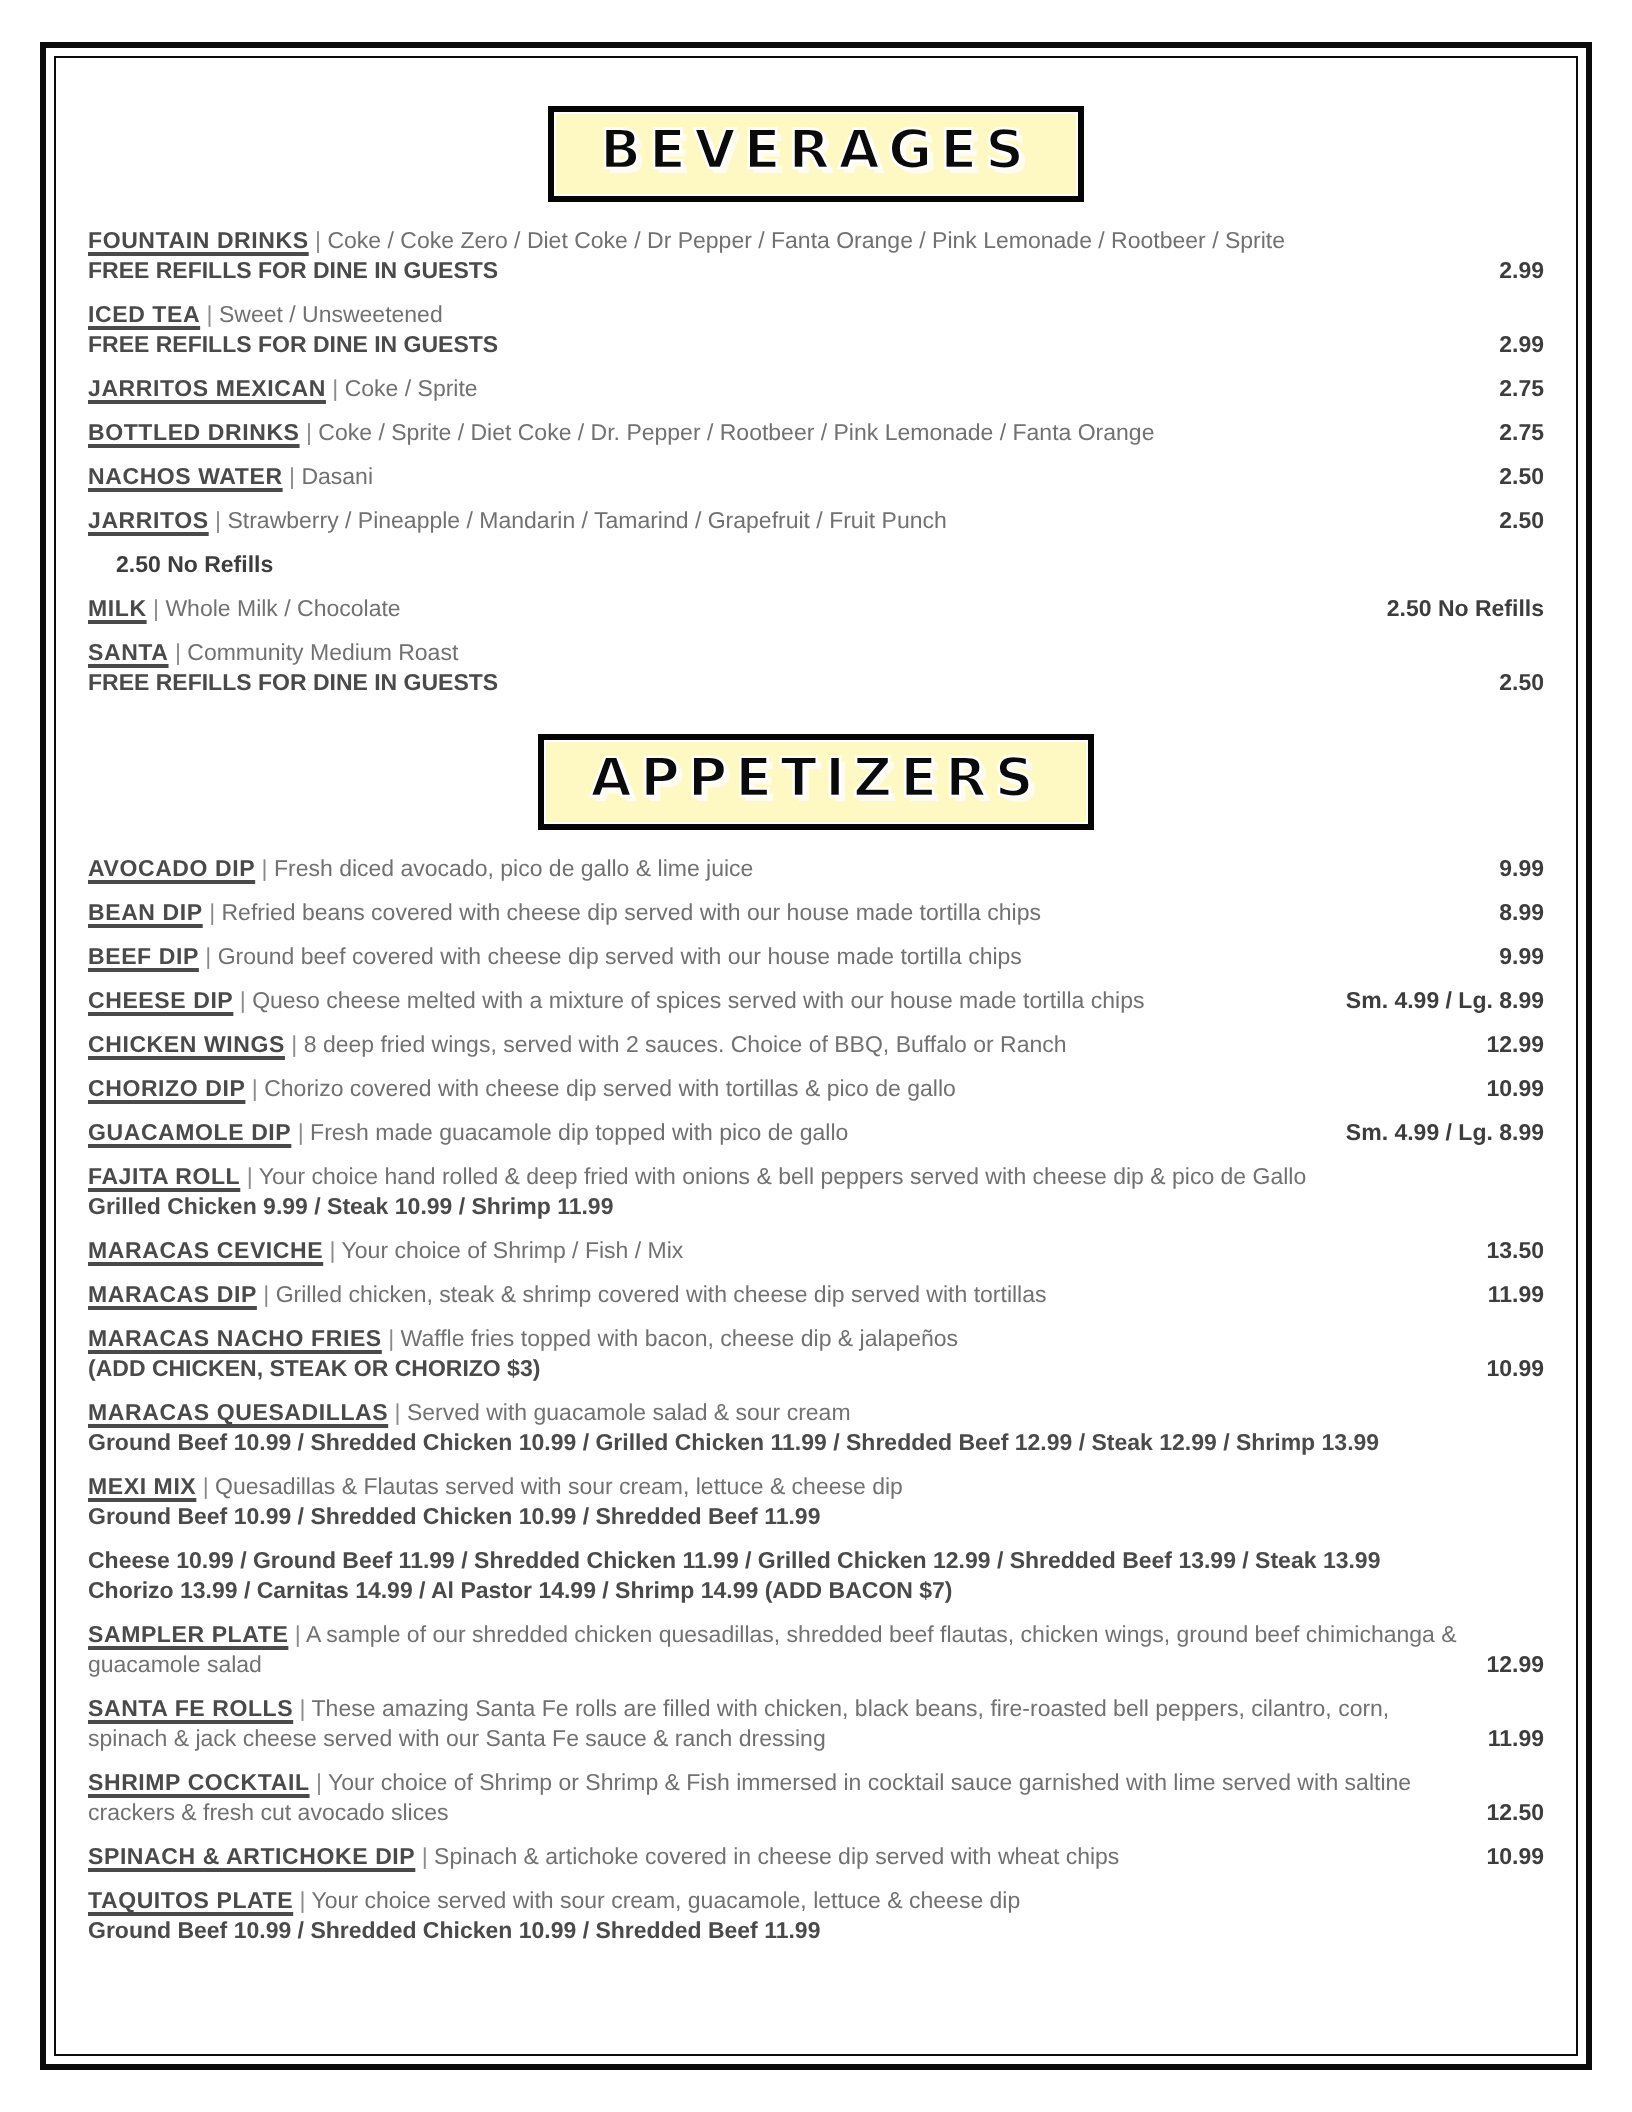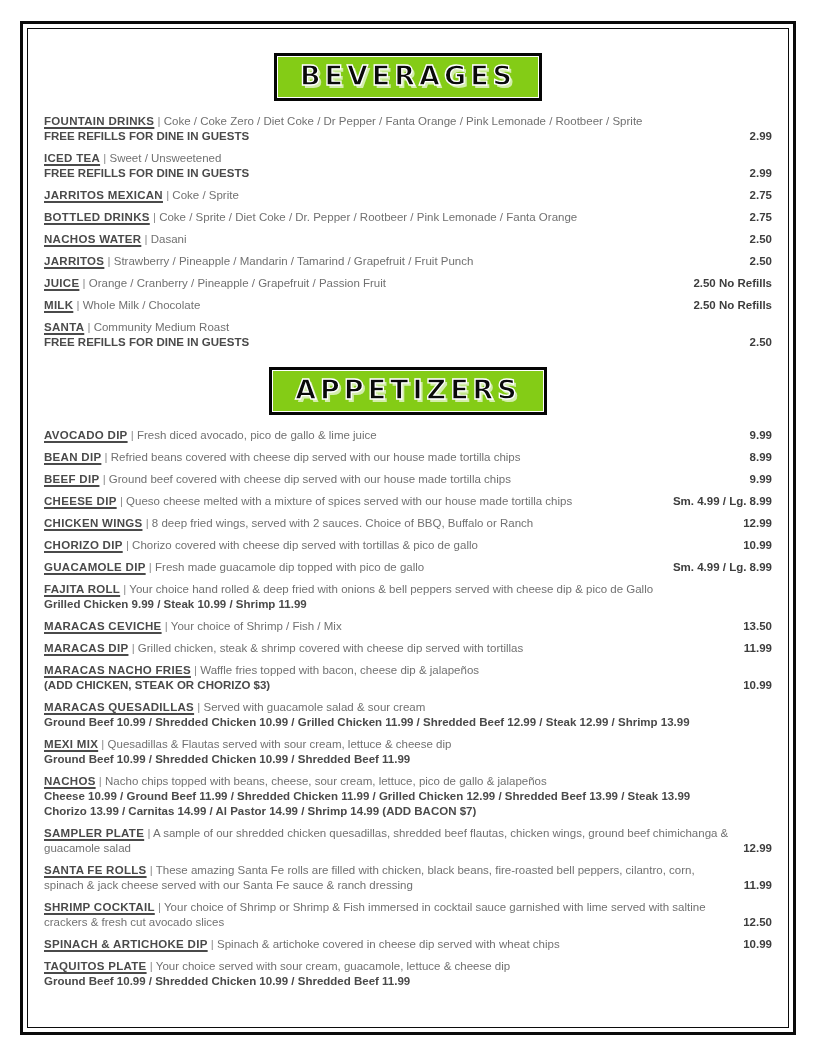--- a/index.html
+++ b/index.html
@@ -21,21 +21,21 @@
   .frame-inner {
     width: 100%; height: 100%;
     border: 1px solid #0b0b0b;
     padding: 24px 14px 0 14px;
     overflow: hidden;
   }
   .section-header { text-align: center; margin: 0 0 13px 0; }
   .section + .section .section-header { margin-top: 17px; }
   .header-box {
     display: inline-block;
-    background: #84cc16;
+    background: #fef9c3;
     border: 1px solid #ffffff;
     outline: 3px solid #050505;
     padding: 3px 22px 6px 22px;
     margin: 3px;
   }
   .header-text {
     font-family: "DejaVu Sans", sans-serif;
     font-size: 27px;
     font-weight: 800;
     letter-spacing: 4px;
@@ -148,27 +148,20 @@
       <p class="item-line">
         <span class="item-name">JARRITOS</span>
         <span class="item-sep"> | </span>
         <span class="item-desc">Strawberry / Pineapple / Mandarin / Tamarind / Grapefruit / Fruit Punch</span>
       </p>
     </div>
     <div class="item-price">2.50</div>
   </div>
 
   <div class="item">
-    <div class="item-main">
-      <p class="item-line">
-        <span class="item-name">JUICE</span>
-        <span class="item-sep"> | </span>
-        <span class="item-desc">Orange / Cranberry / Pineapple / Grapefruit / Passion Fruit</span>
-      </p>
-    </div>
     <div class="item-price">2.50 No Refills</div>
   </div>
 
   <div class="item">
     <div class="item-main">
       <p class="item-line">
         <span class="item-name">MILK</span>
         <span class="item-sep"> | </span>
         <span class="item-desc">Whole Milk / Chocolate</span>
       </p>
@@ -339,25 +332,20 @@
         <span class="item-sep"> | </span>
         <span class="item-desc">Quesadillas &amp; Flautas served with sour cream, lettuce &amp; cheese dip</span>
       </p>
     <p class="item-note">Ground Beef 10.99 /  Shredded Chicken 10.99 / Shredded Beef 11.99</p>
               </div>
 
   </div>
 
   <div class="item">
     <div class="item-main">
-      <p class="item-line">
-        <span class="item-name">NACHOS</span>
-        <span class="item-sep"> | </span>
-        <span class="item-desc">Nacho chips topped with beans, cheese, sour cream, lettuce, pico de gallo &amp; jalapeños</span>
-      </p>
     <p class="item-note">Cheese 10.99 / Ground Beef 11.99 / Shredded Chicken 11.99 / Grilled Chicken 12.99 / Shredded Beef 13.99 / Steak 13.99</p>
                 <p class="item-note">Chorizo 13.99 / Carnitas 14.99 / Al Pastor 14.99 / Shrimp 14.99 (ADD BACON $7)</p>
               </div>
 
   </div>
 
   <div class="item">
     <div class="item-main">
       <p class="item-line">
         <span class="item-name">SAMPLER PLATE</span>

